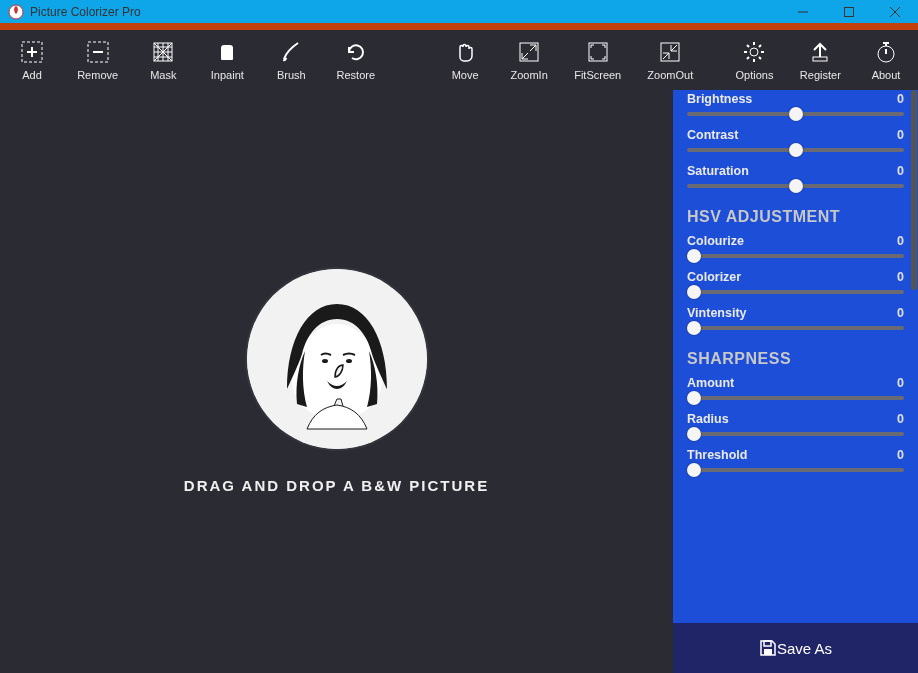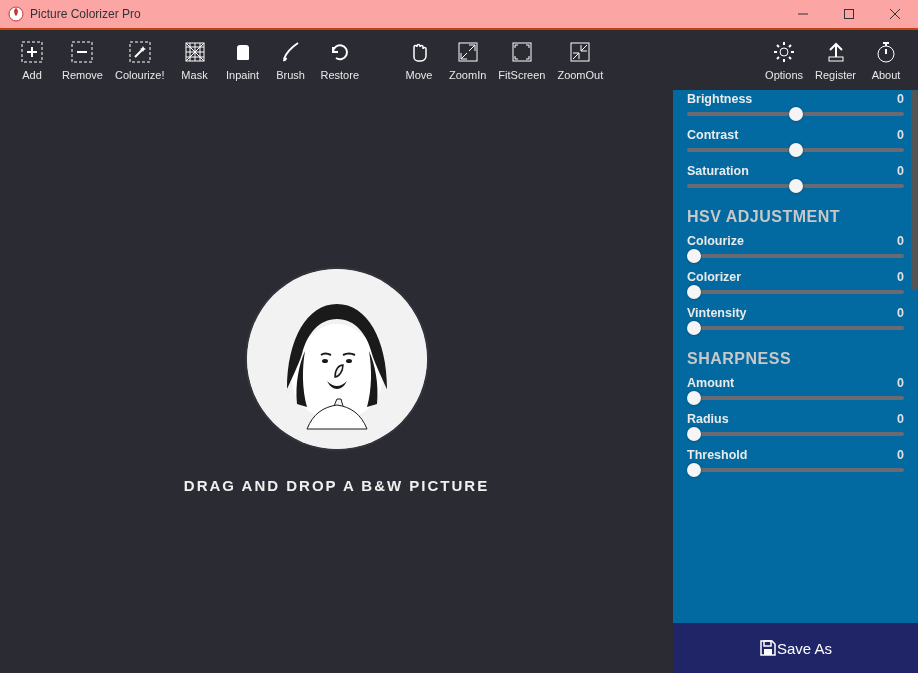--- a/index.html
+++ b/index.html
@@ -2,24 +2,24 @@
 <html><head>
 <meta charset="utf-8">
 <style>
   * { box-sizing: border-box; margin: 0; padding: 0; }
   html, body { width: 918px; height: 673px; font-family: "Segoe UI", Arial, sans-serif; overflow: hidden; }
   body { background: #fff; }
 
   
   .titlebar {
     height: 30px;
-    background: #fca5a5;
+    background: #0ea5e9;
     display: flex;
     align-items: center;
-    border-bottom: 2px solid #c2410c;
+    border-bottom: 7px solid #c2410c;
     font-size: 12px;
     color: #333;
   }
   .titlebar .app-icon {
     width: 16px; height: 16px; margin: 0 6px 0 8px;
     position: relative;
   }
   .titlebar .app-icon svg { width: 16px; height: 16px; }
   .titlebar .title { flex: 1; }
   .winbtn {
@@ -32,21 +32,21 @@
   .app {
     width: 918px; height: 643px; background: #2b2b34; display: flex; flex-direction: column;
     position: relative;
   }
 
   
   .toolbar {
     height: 60px;
     display: flex; align-items: center;
     padding: 0 8px;
-    gap: 0;
+    gap: 16px;
   }
   .tool {
     display: flex; flex-direction: column; align-items: center; justify-content: center;
     color: #e8e8e8; font-size: 11px;
     padding: 4px 6px;
     min-width: 48px;
     cursor: pointer;
   }
   .tool .ticon { width: 26px; height: 26px; display:flex; align-items:center; justify-content:center; margin-bottom: 4px; }
   .tool .ticon svg { width: 26px; height: 26px; stroke: #fff; fill: none; }
@@ -69,21 +69,21 @@
     box-shadow: 0 0 0 2px rgba(255,255,255,0.05);
   }
   .avatar svg { width: 180px; height: 180px; }
   .droptext {
     font-weight: 700; letter-spacing: 2px; font-size: 15px; color: #f0f0f0;
     text-transform: uppercase;
   }
 
   
   .sidebar {
-    width: 245px; background: #0369a1; overflow-y: hidden; position: relative;
+    width: 245px; background: #1d4ed8; overflow-y: hidden; position: relative;
     display:flex; flex-direction:column;
   }
   .panel-scroll { flex:1; overflow:hidden; }
   .section-title {
     font-size: 16px; font-weight: 700; color: #c8c8c8; padding: 10px 14px 6px 14px;
     letter-spacing: 0.5px;
   }
   .slider-row { padding: 2px 14px 10px 14px; }
   .slider-head { display:flex; justify-content: space-between; align-items:center; color:#eaeaea; font-size:12.5px; font-weight:600; margin-bottom:6px; }
   .slider-head .val { font-weight:700; color:#e0e0e0; }
@@ -154,30 +154,20 @@
     <div class="tool">
       <div class="ticon">
         <svg viewBox="0 0 26 26">
             <rect x="3" y="3" width="20" height="20" stroke-dasharray="3 2"></rect>
             <line x1="8" y1="13" x2="18" y2="13" stroke-width="2"></line>
           </svg>
       </div>
       <span>Remove</span>
     </div>
 
-    <div class="tool">
-      <div class="ticon">
-        <svg viewBox="0 0 26 26">
-            <rect x="3" y="3" width="20" height="20" stroke-dasharray="3 2"></rect>
-            <line x1="8" y1="18" x2="16" y2="10" stroke-width="2"></line>
-            <path d="M16 7 L17 9 L19 10 L17 11 L16 13 L15 11 L13 10 L15 9 Z" fill="#fff" stroke="none"></path>
-          </svg>
-      </div>
-      <span>Colourize!</span>
-    </div>
 
     <div class="tool">
       <div class="ticon">
         <svg viewBox="0 0 26 26">
             <rect x="4" y="4" width="18" height="18"></rect>
             <line x1="4" y1="8" x2="22" y2="8"></line>
             <line x1="4" y1="13" x2="22" y2="13"></line>
             <line x1="4" y1="18" x2="22" y2="18"></line>
             <line x1="8" y1="4" x2="8" y2="22"></line>
             <line x1="13" y1="4" x2="13" y2="22"></line>

